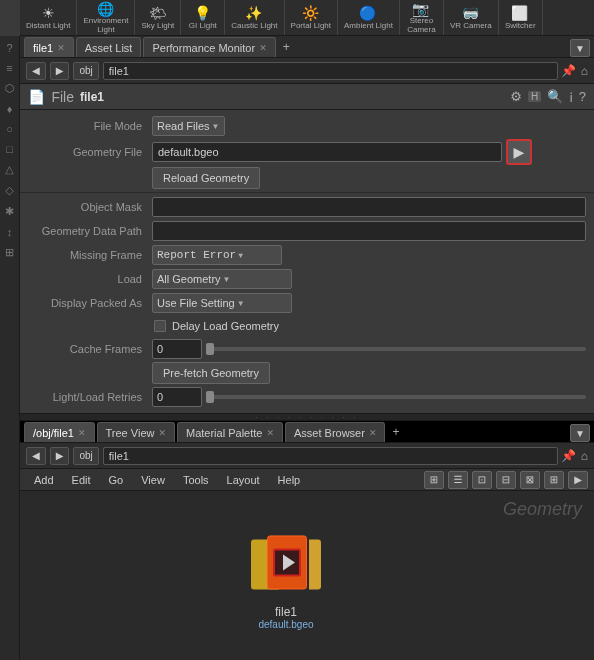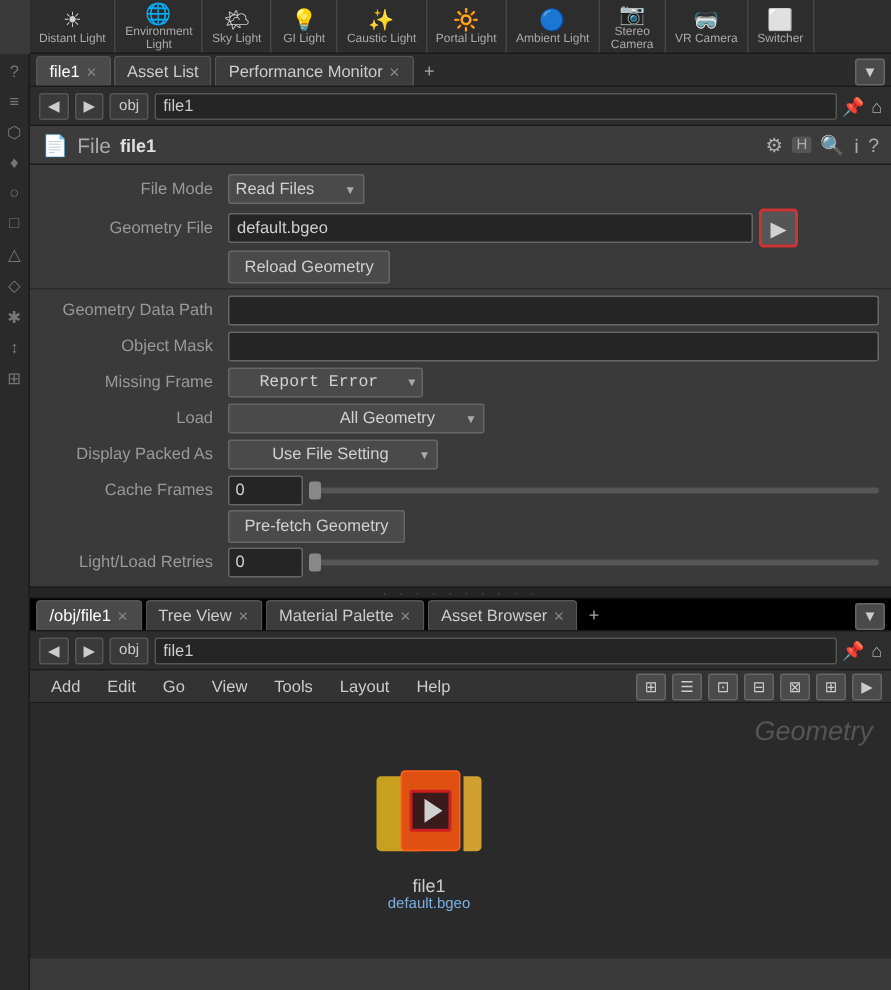--- a/index.html
+++ b/index.html
@@ -192,22 +192,21 @@
       background: #4a4a4a;
       border: 1px solid #666;
       border-radius: 2px;
       color: #d0d0d0;
       padding: 1px 4px;
       font-size: 11px;
       height: 20px;
       cursor: pointer;
       display: flex;
       align-items: center;
-      gap: 20px;
-      justify-content: flex-end;
+      gap: 2px;
     }
     .form-select-arrow {
       color: #aaa;
       font-size: 8px;
     }
     .form-text-input {
       background: #252525;
       border: 1px solid #666;
       border-radius: 2px;
       color: #d0d0d0;
@@ -576,63 +575,67 @@
         <div class="form-control">
           <div class="reload-btn">
             <span>Reload Geometry</span>
           </div>
         </div>
       </div>
 
       <div class="form-divider"></div>
 
       <div class="form-row">
+        <div class="form-label">Object Mask</div>
+        <div class="form-control">
+          <input class="form-text-input" type="text" value="" style="">
+        </div>
+      </div>
+
+      <div class="form-row">
         <div class="form-label">Geometry Data Path</div>
-        <div class="form-control">
-          <input class="form-text-input" type="text" value="" style="">
-        </div>
-      </div>
-
-      <div class="form-row">
-        <div class="form-label">Object Mask</div>
         <div class="form-control">
           <input class="form-text-input" type="text" value="" style="">
         </div>
       </div>
 
       <div class="form-row">
         <div class="form-label">Missing Frame</div>
         <div class="form-control">
           <div class="form-select" style="width:130px;font-family:Liberation Mono, monospace;">
             <span>Report Error</span>
             <span class="form-select-arrow">▼</span>
           </div>
         </div>
       </div>
 
       <div class="form-row">
         <div class="form-label">Load</div>
         <div class="form-control">
-          <div class="form-select" style="width:171px;">
+          <div class="form-select" style="width:140px;">
             <span>All Geometry</span>
             <span class="form-select-arrow">▼</span>
           </div>
         </div>
       </div>
 
       <div class="form-row">
         <div class="form-label">Display Packed As</div>
         <div class="form-control">
           <div class="form-select" style="width:140px;">
             <span>Use File Setting</span>
             <span class="form-select-arrow">▼</span>
           </div>
         </div>
       </div>
 
+      <div class="checkbox-row">
+        <div class="checkbox-box"></div>
+        <span>Delay Load Geometry</span>
+      </div>
 
       <div class="form-row">
         <div class="form-label">Cache Frames</div>
         <div class="form-control">
           <div class="slider-input">
             <input class="num-input" type="text" value="0" style="">
             <div class="slider-track">
               <div class="slider-thumb"></div>
             </div>
           </div>

